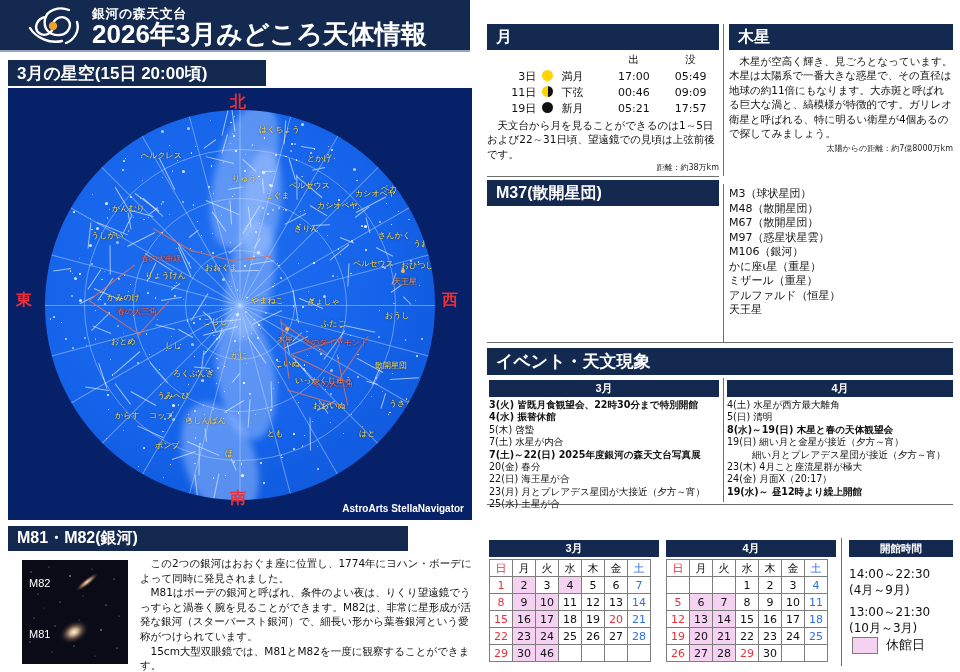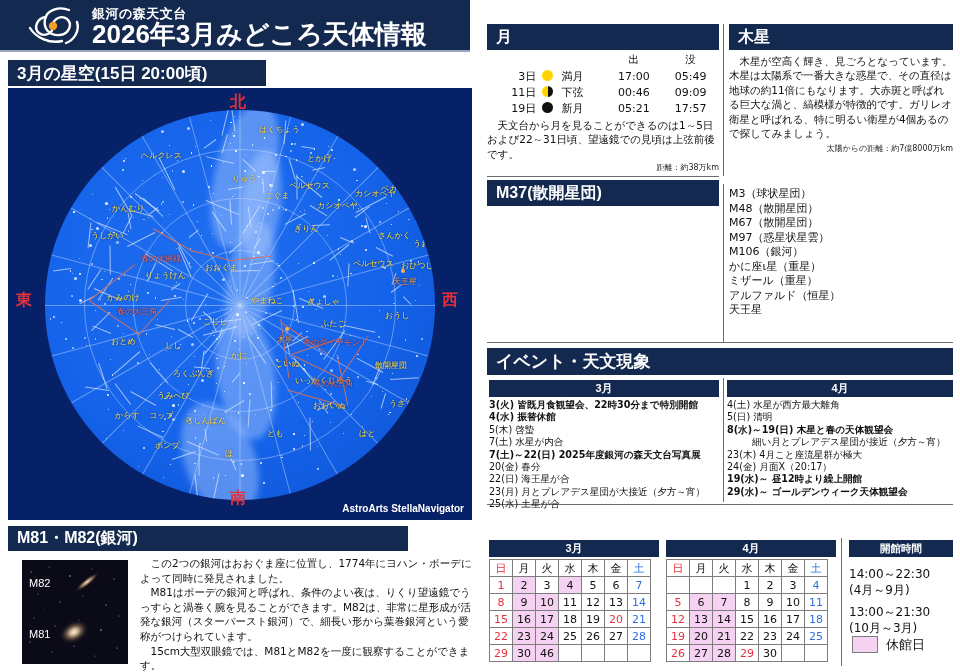--- a/index.html
+++ b/index.html
@@ -195,21 +195,21 @@
     display: flex; align-items: center; justify-content: center;
   }
   #hours-body {
     position: absolute; left: 849px; top: 566px; width: 110px;
     font-size: 12px; line-height: 16px; color: #101010;
     font-family: "DejaVu Sans", sans-serif;
   }
   #hours-body .gap { height: 6px; }
   #legend-row {
     position: absolute; left: 852px; top: 636px;
-    display: flex; align-items: flex-start; gap: 8px;
+    display: flex; align-items: flex-end; gap: 8px;
     font-family: "DejaVu Sans", sans-serif; font-size: 13px; color: #101010;
   }
   #legend-sw { width: 26px; height: 17px; background: #f6d2f2; border: 1px solid #7d7d7d; }
 </style>
 </head>
 <body>
 
 <div id="page">
 
   <div id="masthead">
@@ -932,25 +932,25 @@
       <li>22(日) 海王星が合</li>
       <li>23(月) 月とプレアデス星団が大接近（夕方～宵）</li>
       <li>25(水) 土星が合</li>
     </ul>
 
   <div class="ev-month" style="left:727px; top:380px; width:226px;">4月</div>
   <ul class="ev-list" id="ev-april" style="left:727px; top:399px; width:228px;">
       <li>4(土) 水星が西方最大離角</li>
       <li>5(日) 清明</li>
       <li class="bold">8(水)～19(日) 木星と春の天体観望会</li>
+      <li>19(日) 細い月と金星が接近（夕方～宵）</li>
       <li class="ind">細い月とプレアデス星団が接近（夕方～宵）</li>
       <li>23(木) 4月こと座流星群が極大</li>
       <li>24(金) 月面X（20:17）</li>
       <li class="bold">19(水)～ 昼12時より繰上開館</li>
-      <li class="bold">29(水)～ ゴールデンウィーク天体観望会</li>
     </ul>
 
 
   <div class="cal-title" style="left:489px; top:540px; width:170px;">3月</div>
   <table class="cal" id="cal-march" style="left:489px; top:559px;">
       <thead>
         <tr>
           <th class="sun">日</th>
           <th class="">月</th>
           <th class="">火</th>

